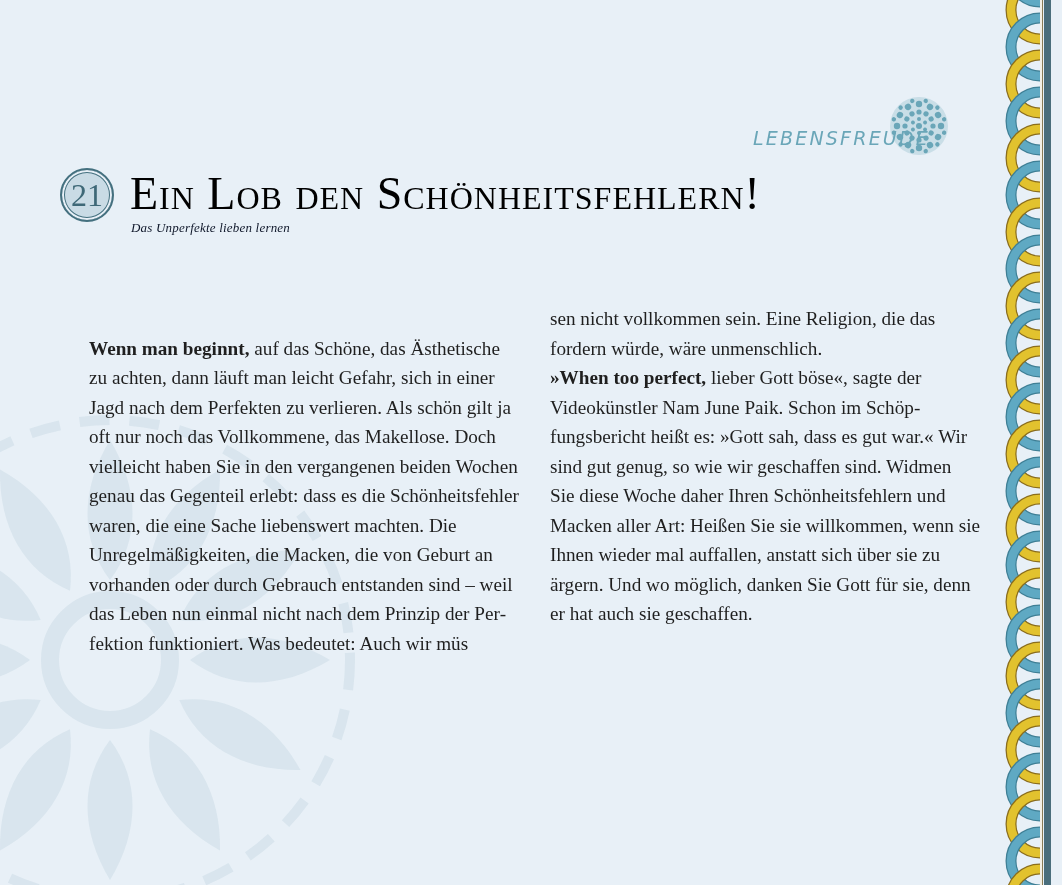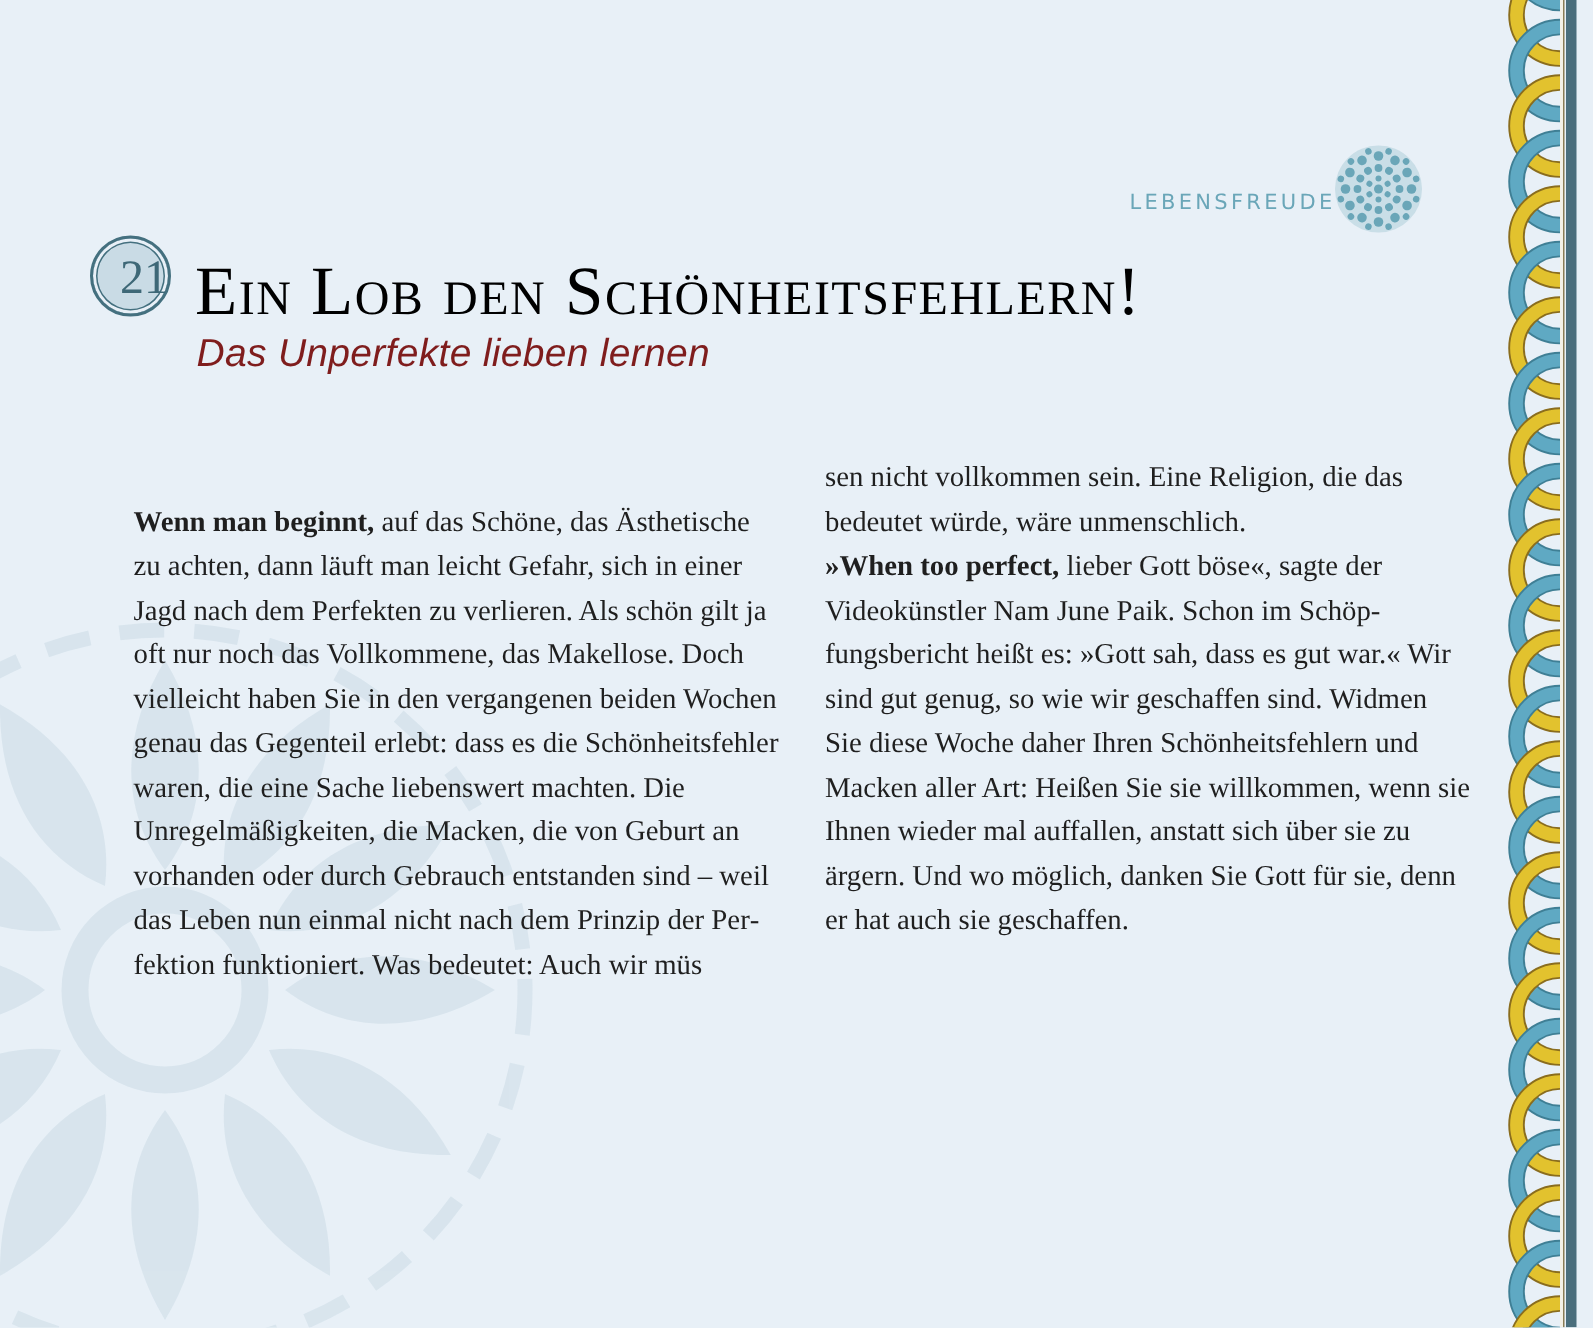--- a/index.html
+++ b/index.html
@@ -9,40 +9,40 @@
     font-family: "Liberation Serif", "DejaVu Serif", serif;
     color: #1f1f1f;
   }
   .bg-ornament {
     position: absolute; left: -150px; top: 400px; width: 520px; height: 520px;
     pointer-events: none;
   }
   .section-label {
     position: absolute; left: 753px; top: 127px;
     font-family: "DejaVu Sans", "Liberation Sans", sans-serif;
-    font-size: 14px; letter-spacing: 2.2px; color: #6aa6b8;
+    font-size: 19px; letter-spacing: 2.2px; color: #6aa6b8; font-style: italic;
   }
   .section-icon { position: absolute; left: 888px; top: 95px; width: 62px; height: 62px; }
   .chapter-badge {
-    position: absolute; left: 60px; top: 157px; width: 54px; height: 54px;
+    position: absolute; left: 60px; top: 168px; width: 54px; height: 54px;
     border-radius: 50%; border: 2px solid #44707f; background: #c9dbe5;
     box-shadow: inset 0 0 0 2px #e8f0f7, inset 0 0 0 3px #44707f;
-    box-sizing: border-box; display: flex; align-items: center; justify-content: flex-end;
+    box-sizing: border-box; display: flex; align-items: center; justify-content: center;
     font-family: "Liberation Serif", serif; font-size: 32px; color: #3e6877;
   }
   .title {
     position: absolute; left: 130px; top: 166px;
     font-family: Liberation Serif, serif;
     font-size: 46px; color: #000000; letter-spacing: 1px; white-space: nowrap;
     font-variant: small-caps; line-height: 56px;
   }
   .subtitle {
     position: absolute; left: 131px; top: 220px;
-    font-family: Liberation Sans, sans-serif; font-style: italic;
-    font-size: 26px; color: #7f1d1d; letter-spacing: 0.2px;
+    font-family: Liberation Serif, serif; font-style: italic;
+    font-size: 13px; color: #0f172a; letter-spacing: 0.2px;
   }
   .col { position: absolute; font-size: 19.2px; line-height: 29.5px; }
   .col-left { left: 89px; top: 304px; width: 430px; }
   .col-right { left: 550px; top: 304px; width: 430px; }
   .col p { margin: 0; }
   .lead { font-weight: bold; }
   .gap { height: 29.5px; }
   .tip {
     margin: 12px 0 0 29px !important; font-style: italic; color: #4e7480;
   }
@@ -129,21 +129,21 @@
 </div>
 <div class="title">Ein Lob den Schönheitsfehlern!</div>
 <div class="subtitle">Das Unperfekte lieben lernen</div>
 
 <div class="col col-left">
   <div class="gap"></div>
   <p><b>Wenn man beginnt,</b><span> auf das Schöne, das Ästheti­sche zu achten, dann läuft man leicht Gefahr, sich in einer Jagd nach dem Perfekten zu verlieren. Als schön gilt ja oft nur noch das Vollkommene, das Makellose. Doch vielleicht haben Sie in den ver­gangenen beiden Wochen genau das Gegenteil erlebt: dass es die Schönheitsfehler waren, die eine Sache liebenswert machten. Die Unregelmäßigkei­ten, die Macken, die von Geburt an vorhanden oder durch Gebrauch entstanden sind – weil das Leben nun einmal nicht nach dem Prinzip der Per­fektion funktioniert. Was bedeutet: Auch wir müs­</span></p>
 </div>
 
 <div class="col col-right">
-  <p>sen nicht vollkommen sein. Eine Religion, die das bedeutet würde, wäre unmenschlich.</p>
+  <p>sen nicht vollkommen sein. Eine Religion, die das fordern würde, wäre unmenschlich.</p>
   <p><b>»When too perfect,</b><span> lieber Gott böse«, sagte der Videokünstler Nam June Paik. Schon im Schöp­fungsbericht heißt es: »Gott sah, dass es gut war.« Wir sind gut genug, so wie wir geschaffen sind. Widmen Sie diese Woche daher Ihren Schönheits­fehlern und Macken aller Art: Heißen Sie sie will­kommen, wenn sie Ihnen wieder mal auffallen, anstatt sich über sie zu ärgern. Und wo möglich, danken Sie Gott für sie, denn er hat auch sie ge­schaffen.</span></p>
 </div>
 
 <svg class="border-strip" viewBox="0 0 72 885" preserveAspectRatio="none">
   <defs>
     <clipPath id="clipLeft">
         <rect x="0" y="0" width="50" height="885"></rect>
       </clipPath>
   </defs>
   <g clip-path="url(#clipLeft)" fill="none" stroke-width="9">

